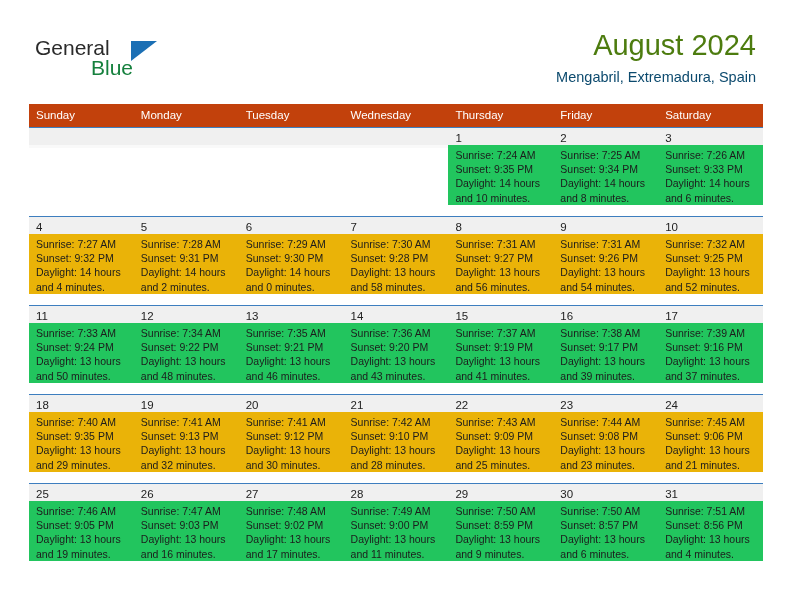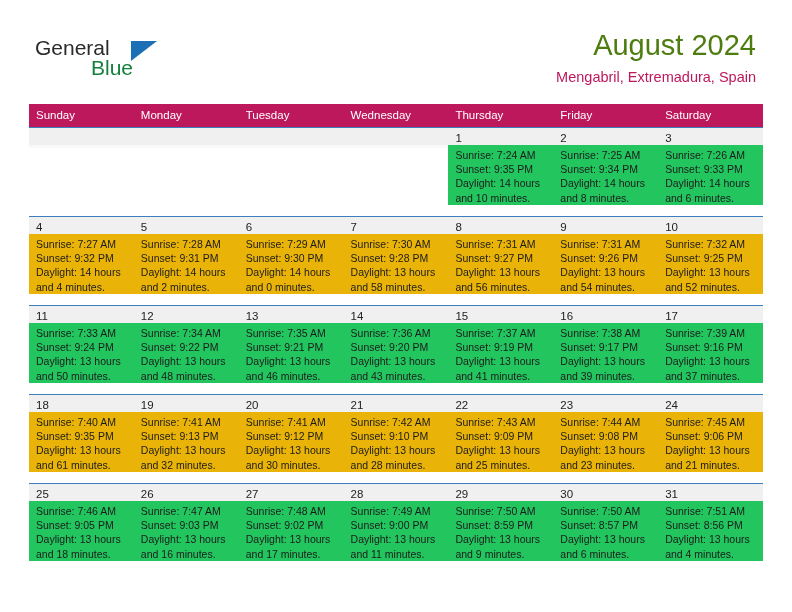--- a/index.html
+++ b/index.html
@@ -75,35 +75,35 @@
   .cal-title {
     font-size: 29px;
     font-weight: normal;
     color: #4d7c0f;
     line-height: 34px;
     white-space: nowrap;
   }
   .cal-subtitle {
     margin-top: 6px;
     font-size: 14.5px;
-    color: #be185d;
+    color: #0c4a6e;
     line-height: 18px;
     white-space: nowrap;
   }
 
   
   .calendar {
     position: absolute;
     left: 29px;
     top: 104px;
     width: 734px;
   }
   .dow-row {
     display: flex;
-    background: #be185d;
+    background: #c2410c;
     height: 23px;
   }
   .dow-cell {
     flex: 1 1 0;
     color: #ffffff;
     font-size: 11.5px;
     line-height: 23px;
     padding-left: 7px;
     box-sizing: border-box;
     white-space: nowrap;
@@ -364,21 +364,21 @@
             </div>
           </div>
         </div>
         <div class="week-row shaded">
           <div class="day-cell">
             <div class="day-num-bar"><span class="day-num">18</span></div>
             <div class="day-body">
               <div class="day-line">Sunrise: 7:40 AM</div>
               <div class="day-line">Sunset: 9:35 PM</div>
               <div class="day-line">Daylight: 13 hours</div>
-              <div class="day-line">and 61 minutes.</div>
+              <div class="day-line">and 29 minutes.</div>
             </div>
           </div>
           <div class="day-cell">
             <div class="day-num-bar"><span class="day-num">19</span></div>
             <div class="day-body">
               <div class="day-line">Sunrise: 7:41 AM</div>
               <div class="day-line">Sunset: 9:13 PM</div>
               <div class="day-line">Daylight: 13 hours</div>
               <div class="day-line">and 32 minutes.</div>
             </div>
@@ -429,21 +429,21 @@
             </div>
           </div>
         </div>
         <div class="week-row">
           <div class="day-cell">
             <div class="day-num-bar"><span class="day-num">25</span></div>
             <div class="day-body">
               <div class="day-line">Sunrise: 7:46 AM</div>
               <div class="day-line">Sunset: 9:05 PM</div>
               <div class="day-line">Daylight: 13 hours</div>
-              <div class="day-line">and 18 minutes.</div>
+              <div class="day-line">and 19 minutes.</div>
             </div>
           </div>
           <div class="day-cell">
             <div class="day-num-bar"><span class="day-num">26</span></div>
             <div class="day-body">
               <div class="day-line">Sunrise: 7:47 AM</div>
               <div class="day-line">Sunset: 9:03 PM</div>
               <div class="day-line">Daylight: 13 hours</div>
               <div class="day-line">and 16 minutes.</div>
             </div>

